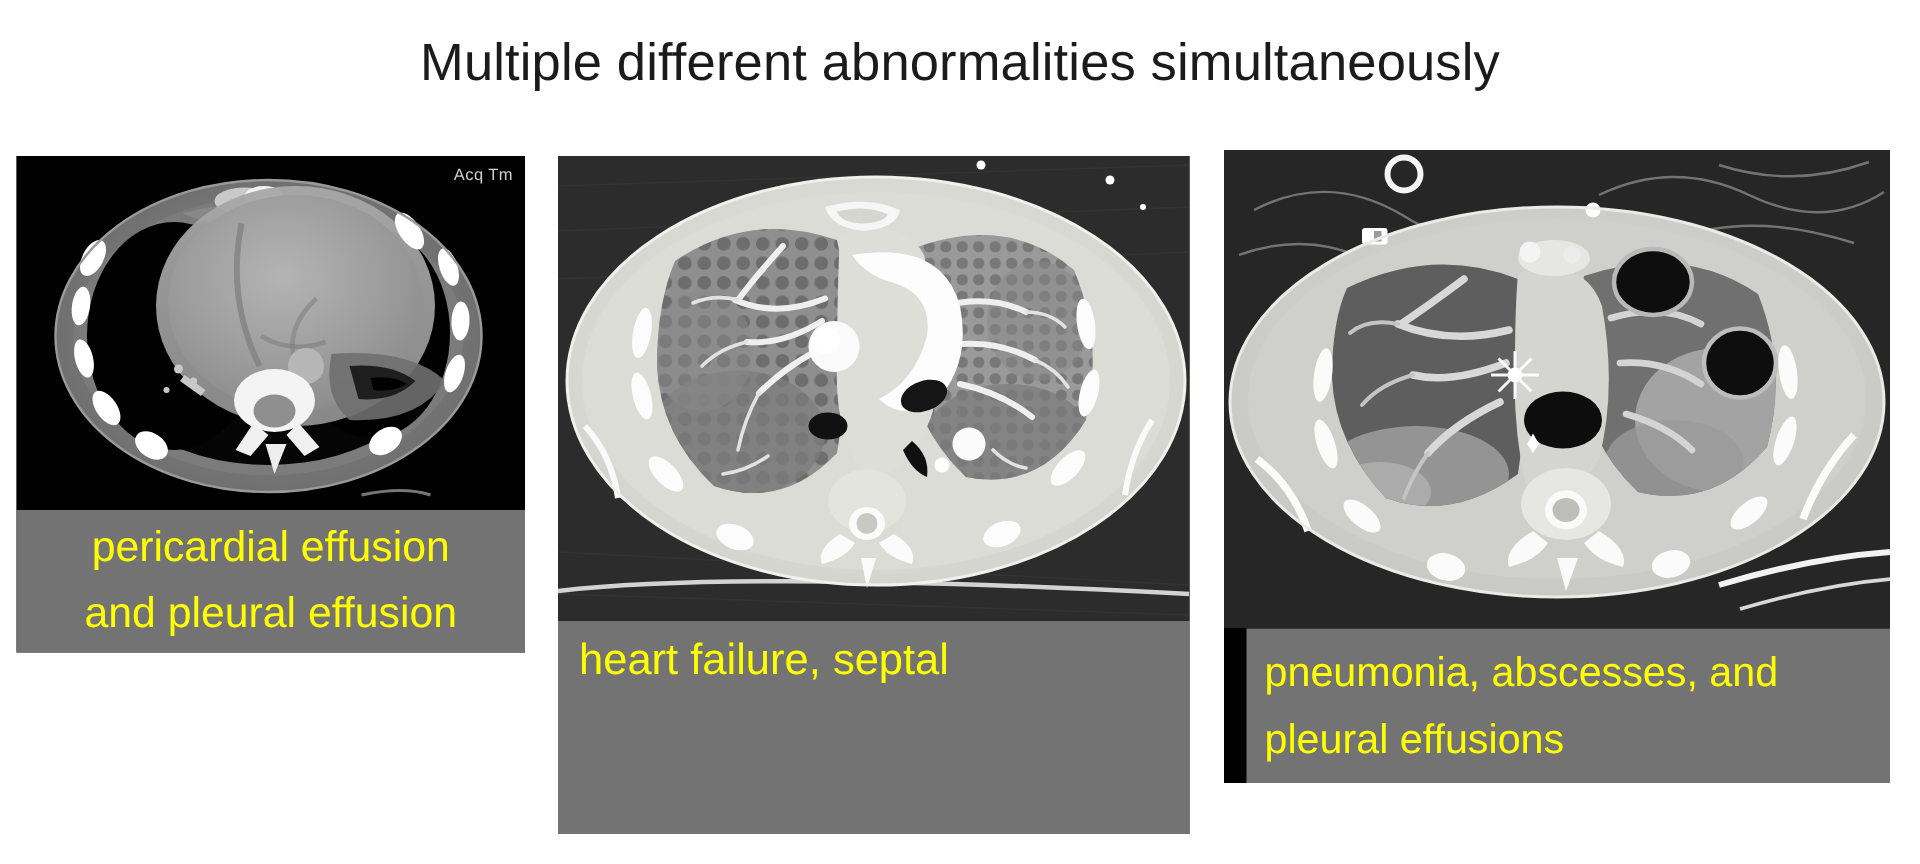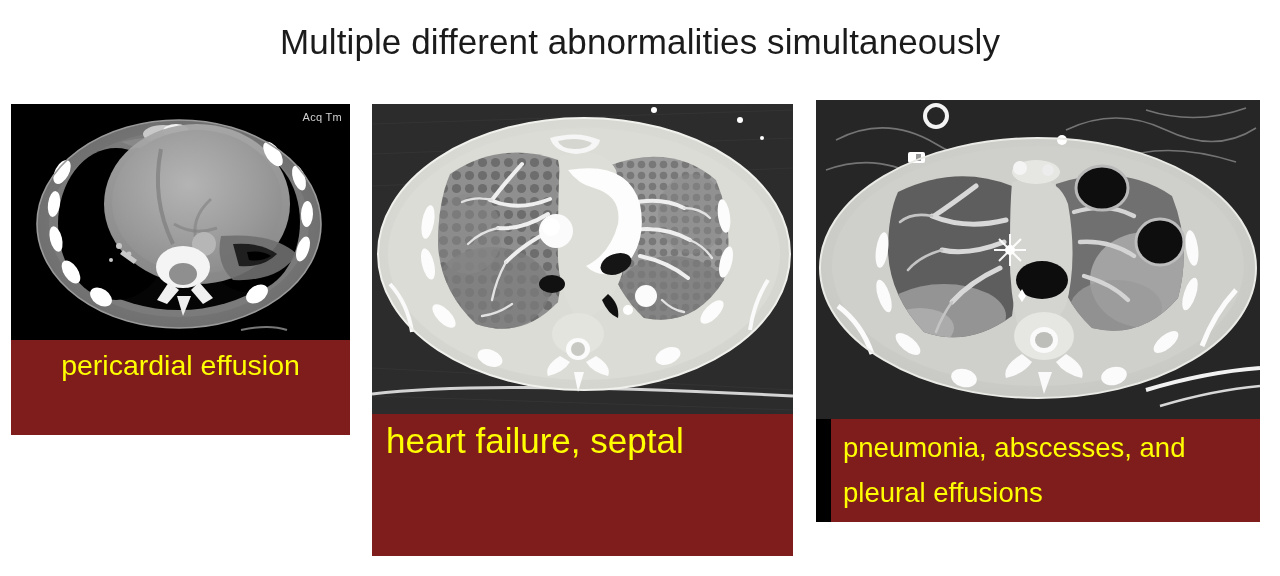--- a/index.html
+++ b/index.html
@@ -26,21 +26,21 @@
 
   .panel { position: absolute; background: #000000; overflow: hidden; text-decoration: underline; }
 
   .panel-img { position: absolute; left: 0; top: 0; overflow: hidden; background: #000; }
   .panel-img svg { display: block; }
 
   .caption {
     position: absolute;
     left: 0;
     width: 100%;
-    background: #7f1d1d;
+    background: #737373;
     color: #ffff00;
     box-sizing: border-box;
   }
   .caption .line { white-space: nowrap; }
 
   
   #panel-1 { left: 11px; top: 104px; width: 339px; height: 331px; }
   #panel-1 .panel-img { width: 339px; height: 236px; }
   #panel-1 .caption {
     top: 236px; height: 95px;
@@ -49,21 +49,21 @@
     line-height: 44px;
     padding-top: 3px;
   }
 
   
   #panel-2 { left: 372px; top: 104px; width: 421px; height: 452px; }
   #panel-2 .panel-img { width: 421px; height: 310px; }
   #panel-2 .caption {
     top: 310px; height: 142px;
     text-align: left;
-    font-size: 35px;
+    font-size: 29px;
     line-height: 45px;
     padding-left: 14px;
     padding-top: 4px;
   }
 
   
   #panel-3 { left: 816px; top: 100px; width: 444px; height: 422px; }
   #panel-3 .panel-img { width: 444px; height: 319px; }
   #panel-3 .caption {
     top: 319px; height: 103px;
@@ -167,20 +167,21 @@
         </g>
 
         <ellipse cx="168" cy="120" rx="142" ry="104" fill="none" stroke="#9a9a9a" stroke-width="1.6"></ellipse>
 
         <path d="M230 226 Q258 220 276 226" stroke="#a9a9a9" stroke-width="2" fill="none" opacity="0.7"></path>
       </svg>
       <div class="acq-label">Acq Tm</div>
     </div>
     <div class="caption">
       <div class="line">pericardial effusion</div>
+      <div class="line">and pleural effusion</div>
     </div>
   </div>
 
   <div class="panel" id="panel-2">
     <div class="panel-img">
       <svg width="421" height="310" viewBox="0 0 421 310">
         <defs>
           <pattern id="p2paving" width="13" height="13" patternUnits="userSpaceOnUse">
             <rect width="13" height="13" fill="#8f8f8f"></rect>
             <circle cx="6.5" cy="6.5" r="4.6" fill="#6d6d6d"></circle>

